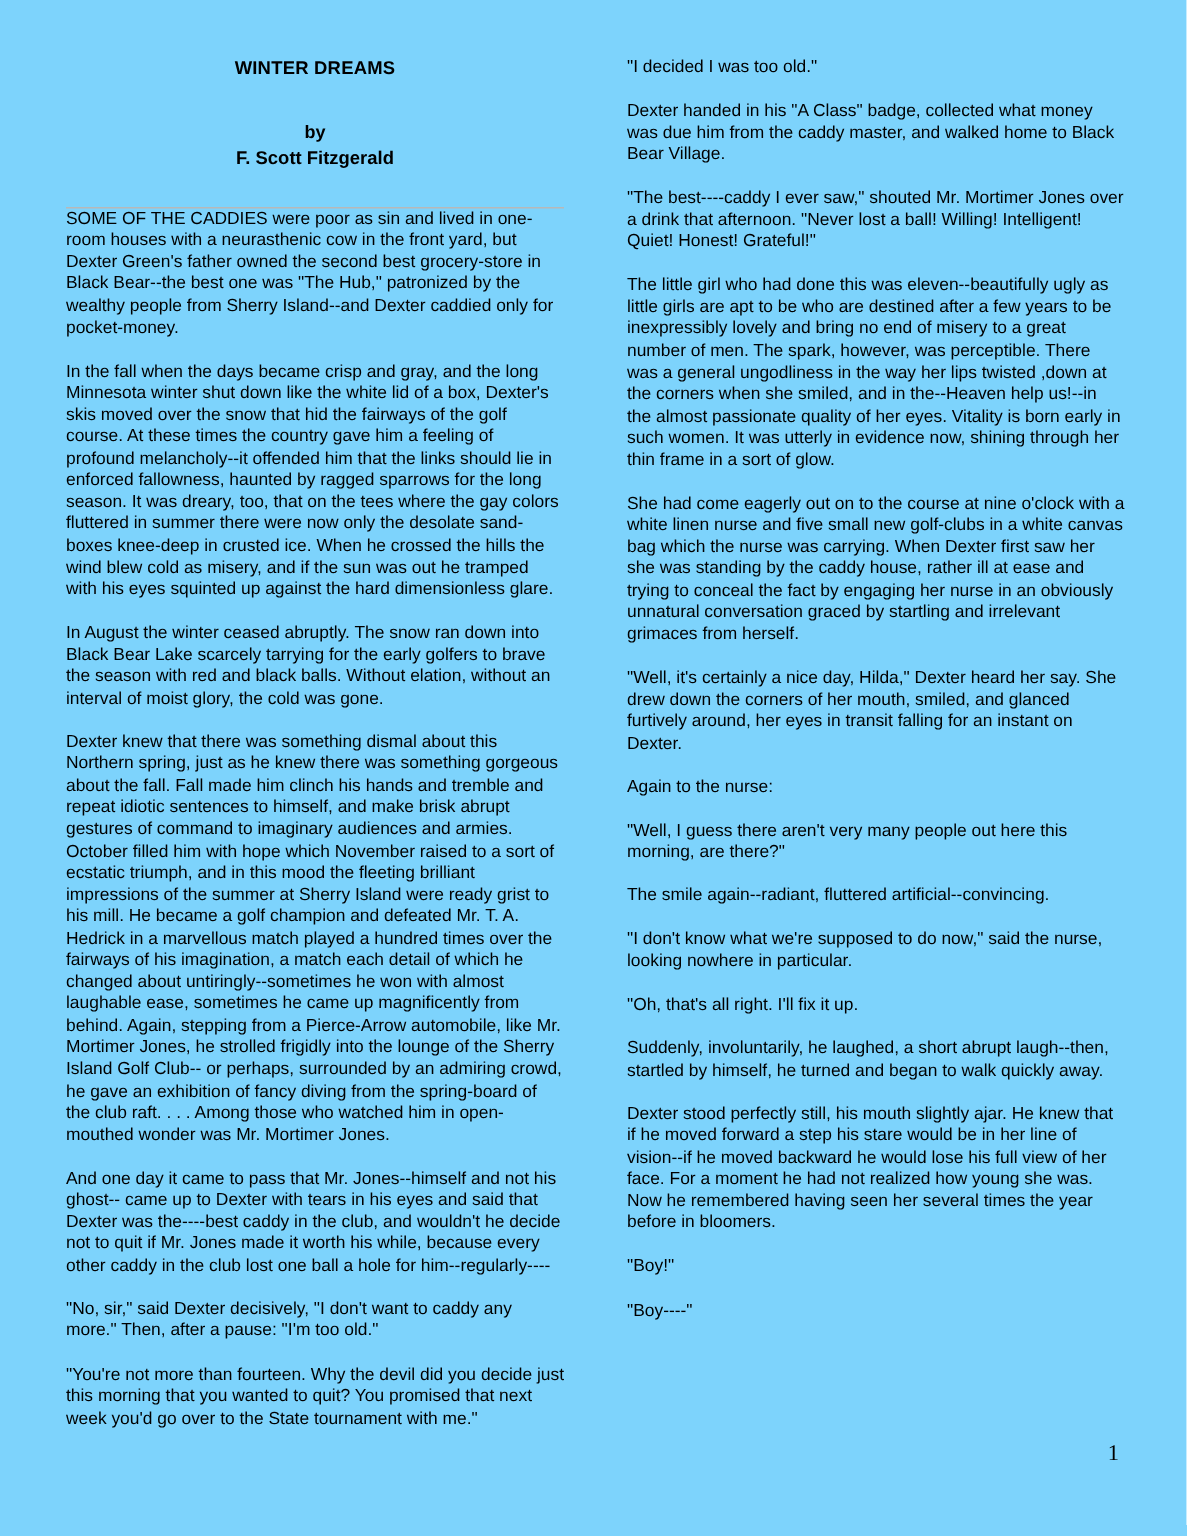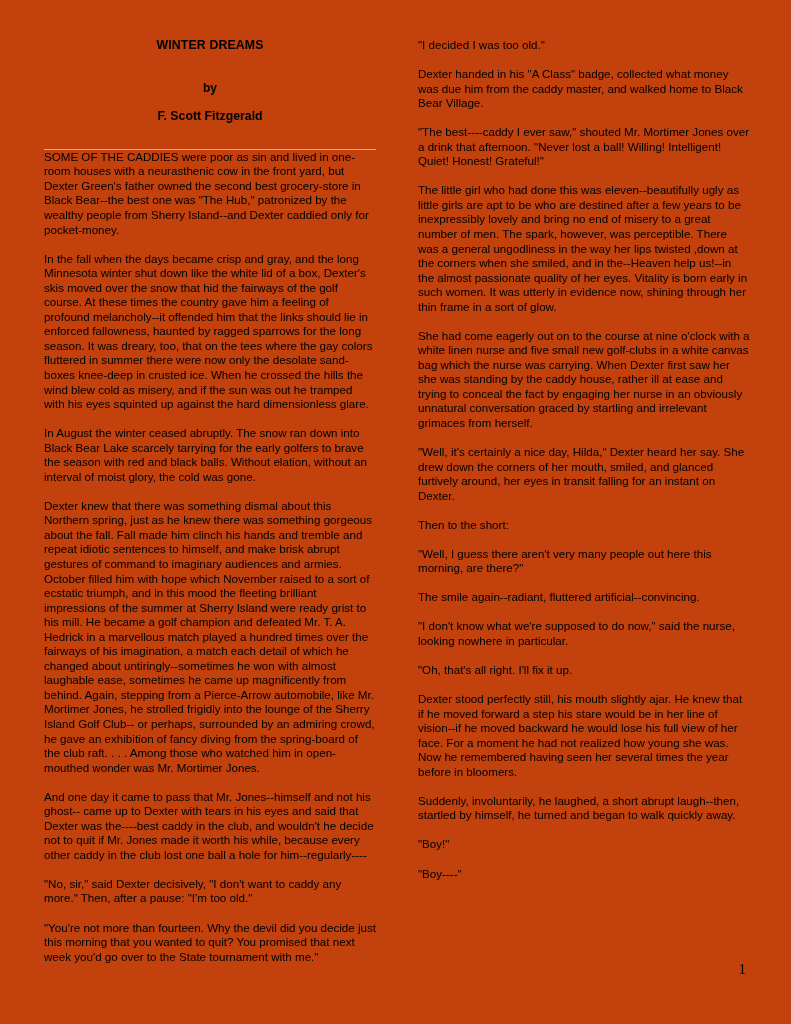--- a/index.html
+++ b/index.html
@@ -4,21 +4,21 @@
 <style>
   html, body {
     margin: 0;
     padding: 0;
     background: #ffffff;
   }
   .page {
     position: relative;
     width: 791px;
     height: 1024px;
-    background: #c2410c;
+    background: #7dd3fc;
     overflow: hidden;
     font-family: "Liberation Sans", sans-serif;
     color: #000000;
     box-sizing: border-box;
     padding-left: 12px;
   }
   .columns {
     position: absolute;
     top: 38px;
     left: 44px;
@@ -46,21 +46,21 @@
   }
   .byline-by {
     font-size: 12px;
     font-weight: bold;
     margin: 0;
     line-height: 1.32;
   }
   .byline-author {
     font-size: 12.3px;
     font-weight: bold;
-    margin: 11px;
+    margin: 0;
     line-height: 1.32;
   }
   .rule {
     border: 0;
     border-top: 1.5px solid #b8b8b8;
     margin: 25px 0 0 0;
     height: 0;
     width: 100%;
   }
   p.para {
@@ -120,27 +120,27 @@
 
     </div>
 
     <div class="column col-right">
       <p class="para">"I decided I was too old."</p>
       <p class="para">Dexter handed in his "A Class" badge, collected what money was due him from the caddy master, and walked home to Black Bear Village.</p>
       <p class="para">"The best----caddy I ever saw," shouted Mr. Mortimer Jones over a drink that afternoon. "Never lost a ball! Willing! Intelligent! Quiet! Honest! Grateful!"</p>
       <p class="para">The little girl who had done this was eleven--beautifully ugly as little girls are apt to be who are destined after a few years to be inexpressibly lovely and bring no end of misery to a great number of men. The spark, however, was perceptible. There was a general ungodliness in the way her lips twisted ,down at the corners when she smiled, and in the--Heaven help us!--in the almost passionate quality of her eyes. Vitality is born early in such women. It was utterly in evidence now, shining through her thin frame in a sort of glow.</p>
       <p class="para">She had come eagerly out on to the course at nine o'clock with a white linen nurse and five small new golf-clubs in a white canvas bag which the nurse was carrying. When Dexter first saw her she was standing by the caddy house, rather ill at ease and trying to conceal the fact by engaging her nurse in an obviously unnatural conversation graced by startling and irrelevant grimaces from herself.</p>
       <p class="para">"Well, it's certainly a nice day, Hilda," Dexter heard her say. She drew down the corners of her mouth, smiled, and glanced furtively around, her eyes in transit falling for an instant on Dexter.</p>
-      <p class="para">Then to the short:</p>
+      <p class="para">Again to the nurse:</p>
       <p class="para">"Well, I guess there aren't very many people out here this morning, are there?"</p>
       <p class="para">The smile again--radiant, fluttered artificial--convincing.</p>
       <p class="para">"I don't know what we're supposed to do now," said the nurse, looking nowhere in particular.</p>
       <p class="para">"Oh, that's all right. I'll fix it up.</p>
+      <p class="para">Suddenly, involuntarily, he laughed, a short abrupt laugh--then, startled by himself, he turned and began to walk quickly away.</p>
       <p class="para">Dexter stood perfectly still, his mouth slightly ajar. He knew that if he moved forward a step his stare would be in her line of vision--if he moved backward he would lose his full view of her face. For a moment he had not realized how young she was. Now he remembered having seen her several times the year before in bloomers.</p>
-      <p class="para">Suddenly, involuntarily, he laughed, a short abrupt laugh--then, startled by himself, he turned and began to walk quickly away.</p>
       <p class="para">"Boy!"</p>
       <p class="para">"Boy----"</p>
     </div>
 
   </div>
 
   <div class="page-number">1</div>
 
 </div>
 

